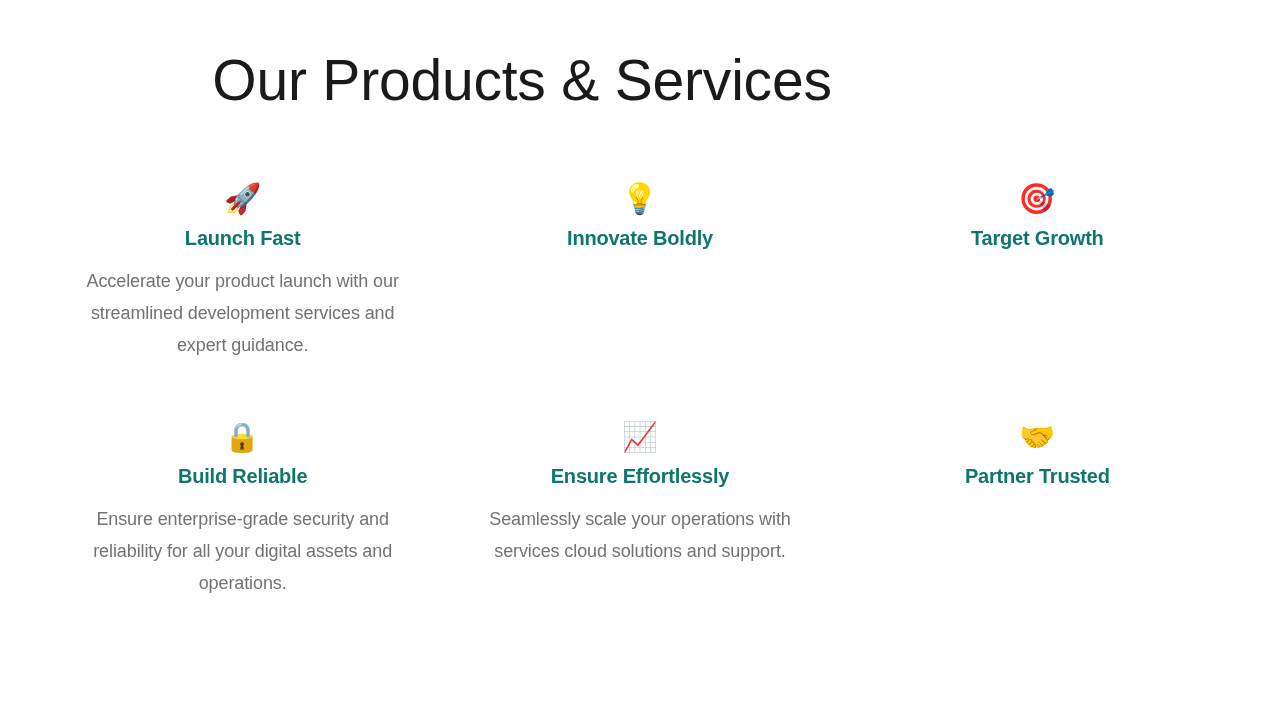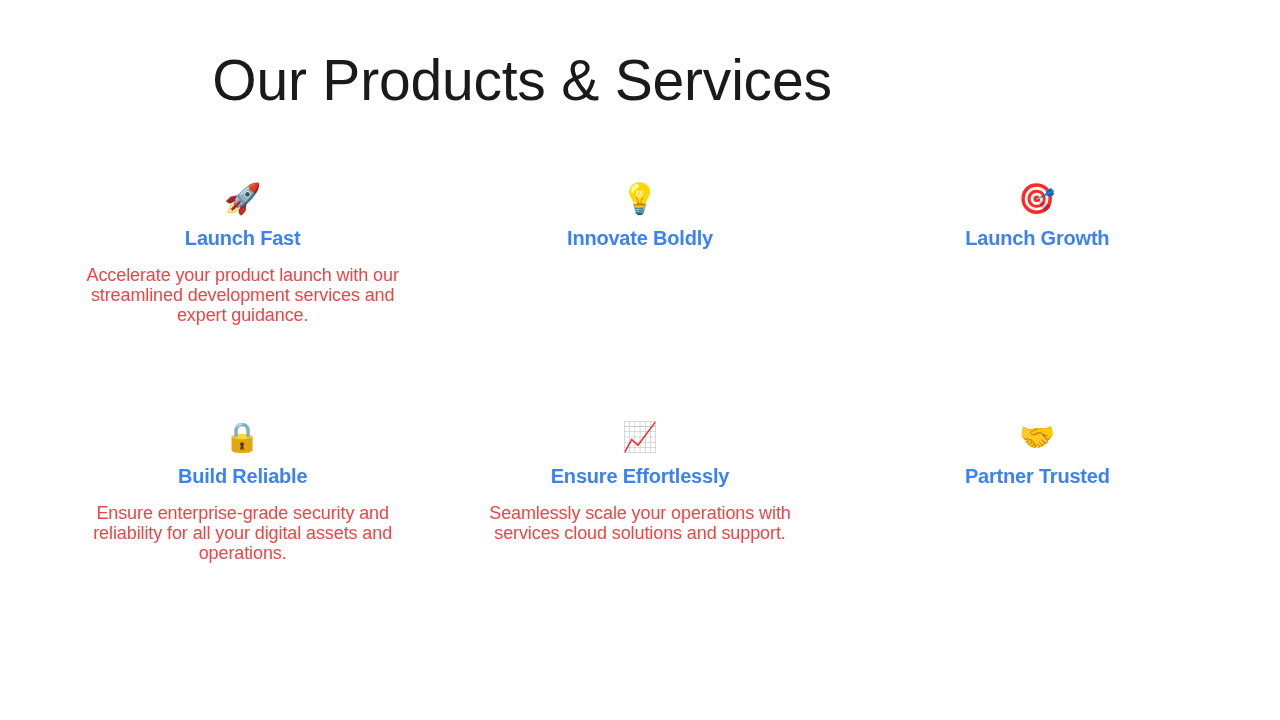--- a/index.html
+++ b/index.html
@@ -61,32 +61,32 @@
     display: flex;
     align-items: center;
     justify-content: center;
     font-family: "DejaVu Sans", sans-serif;
     margin-bottom: 8px;
   }
   .card-heading {
     font-family: "Liberation Sans", sans-serif;
     font-size: 20px;
     font-weight: 700;
-    color: #3b82f6;
+    color: #0f766e;
     letter-spacing: -0.2px;
     line-height: 1.2;
     margin-bottom: 15px;
     white-space: nowrap;
   }
   .card-body {
     font-family: "Liberation Sans", sans-serif;
     font-size: 18px;
     font-weight: 400;
-    color: #ef4444;
-    line-height: 20px;
+    color: #737373;
+    line-height: 32px;
     letter-spacing: -0.1px;
     max-width: 320px;
   }
   .row-2 .card-icon {
     font-size: 29px;
   }
 </style>
 </head>
 <body>
 
@@ -102,21 +102,21 @@
       <div class="card-body">Accelerate your product launch with our streamlined development services and expert guidance.</div>
     </div>
 
     <div class="card row-1">
       <div class="card-icon">💡</div>
       <div class="card-heading">Innovate Boldly</div>
     </div>
 
     <div class="card row-1">
       <div class="card-icon">🎯</div>
-      <div class="card-heading">Launch Growth</div>
+      <div class="card-heading">Target Growth</div>
     </div>
 
     <div class="card row-2">
       <div class="card-icon">🔒</div>
       <div class="card-heading">Build Reliable</div>
       <div class="card-body">Ensure enterprise-grade security and reliability for all your digital assets and operations.</div>
     </div>
 
     <div class="card row-2">
       <div class="card-icon">📈</div>

